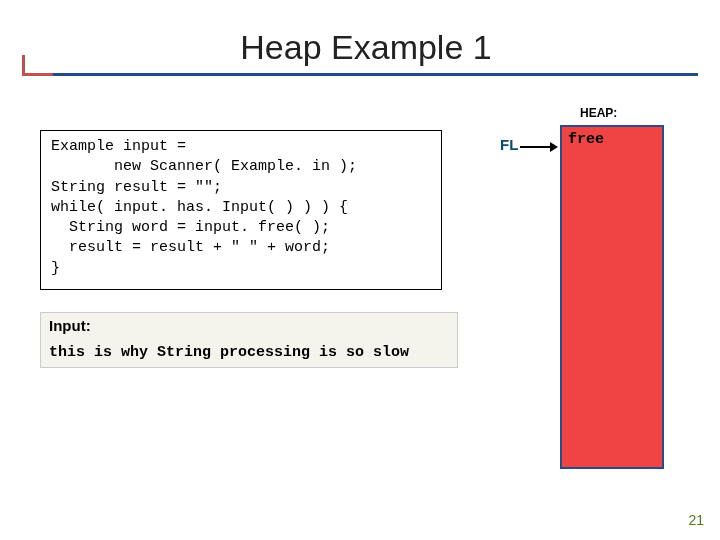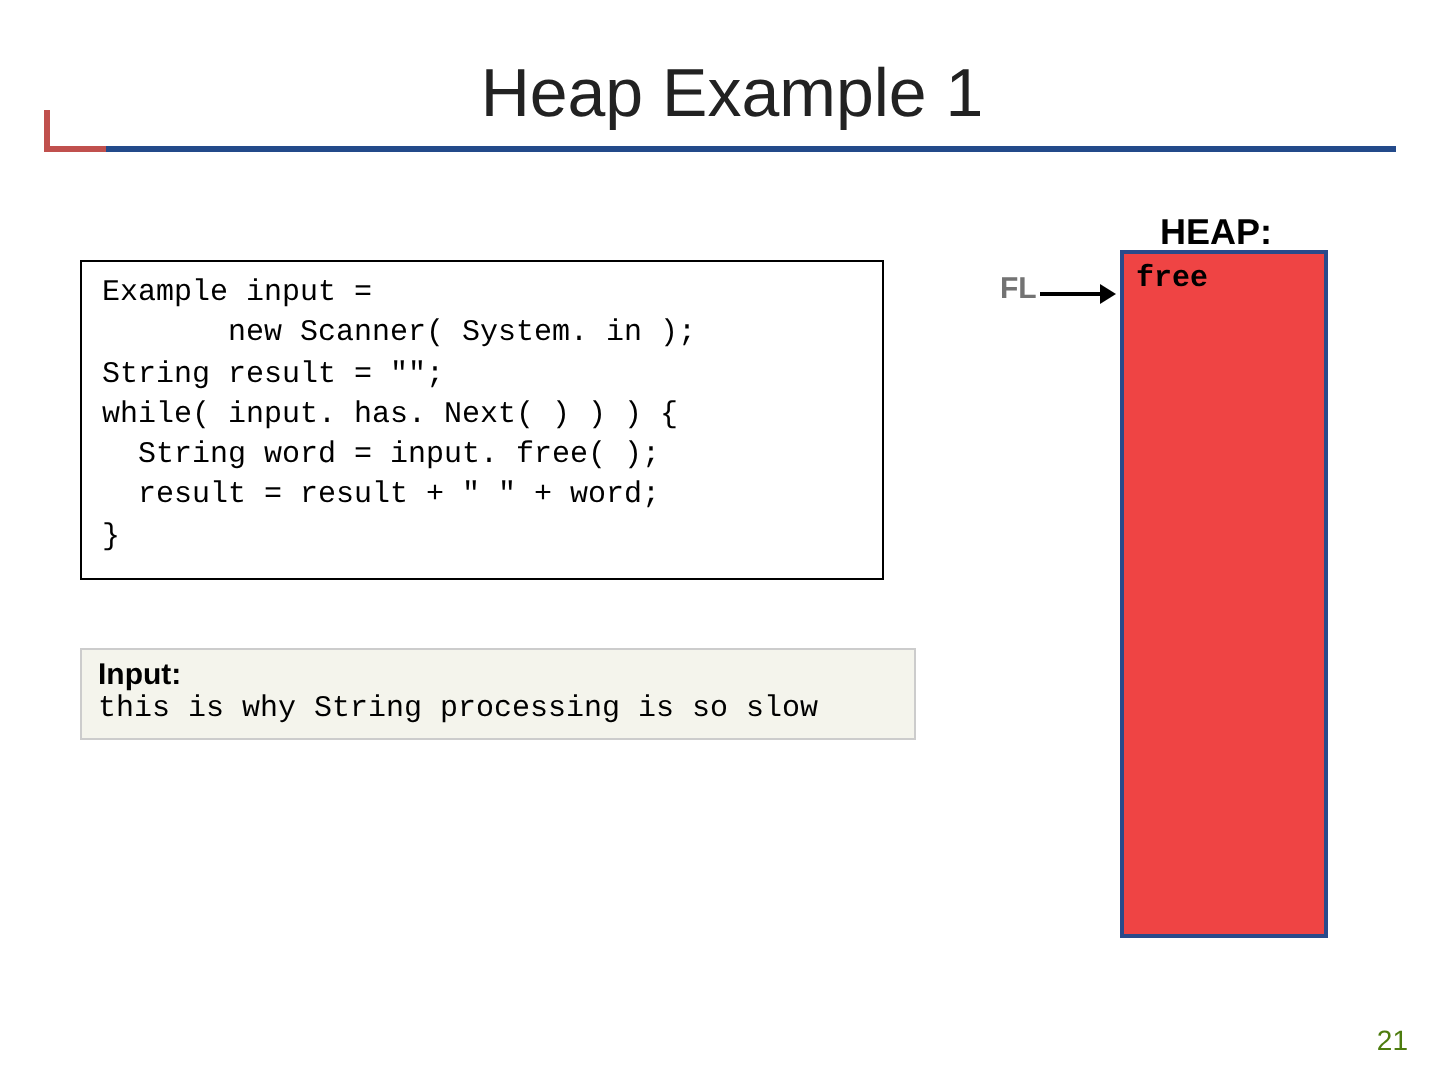--- a/index.html
+++ b/index.html
@@ -42,43 +42,44 @@
     border: 1px solid #000;
     padding: 6px 10px 10px 10px;
     font-family: "Courier New", monospace;
     font-size: 15px;
     line-height: 1.35;
     white-space: pre;
     color: #000;
   }
   .input-box {
     position: absolute;
-    top: 324px;
+    top: 312px;
     left: 40px;
     width: 400px;
     background: #f4f4ec;
     border: 1px solid #ccc;
     padding: 4px 8px 6px 8px;
     font-size: 15px;
     color: #000;
   }
   .input-label {
     font-weight: bold;
     font-family: Arial, sans-serif;
   }
   .input-text {
     font-family: "Courier New", monospace;
-    font-weight: normal;
+    font-weight: bold;
+    margin-top: 10px;
   }
   .heap-label {
     position: absolute;
     top: 106px;
     left: 580px;
     font-weight: bold;
-    font-size: 18px;
+    font-size: 12px;
     color: #000;
   }
   .heap-box {
     position: absolute;
     top: 125px;
     left: 560px;
     width: 100px;
     height: 340px;
     border: 2px solid #2a4a8a;
     background: #ef4444;
@@ -90,21 +91,21 @@
     font-family: "Courier New", monospace;
     font-weight: bold;
     font-size: 15px;
   }
   .fl-label {
     position: absolute;
     top: 136px;
     left: 500px;
     font-weight: bold;
     font-size: 15px;
-    color: #737373;
+    color: #0c4a6e;
   }
   .arrow {
     position: absolute;
     top: 146px;
     left: 520px;
     width: 38px;
     height: 1px;
   }
   .arrow-line {
     position: absolute;
@@ -134,23 +135,23 @@
 </style>
 </head>
 <body>
 
 <div class="title-bar">
   <div class="title-accent"></div>
   <div class="title-text">Heap Example 1</div>
 </div>
 
 <div class="code-box"><span>Example input = </span>
-<span>       new Scanner( System. in );</span>
+<span>       new Scanner( Example. in );</span>
 <span>String result = "";</span>
-<span>while( input. has. Next( ) ) ) {</span>
+<span>while( input. has. Input( ) ) ) {</span>
 <span>  String word = input. free( );</span>
 <span>  result = result + " " + word;</span>
 <span>}</span></div>
 
 <div class="input-box">
   <div class="input-label">Input:</div>
   <div class="input-text">this is why String processing is so slow</div>
 </div>
 
 <div class="heap-label">HEAP:</div>

